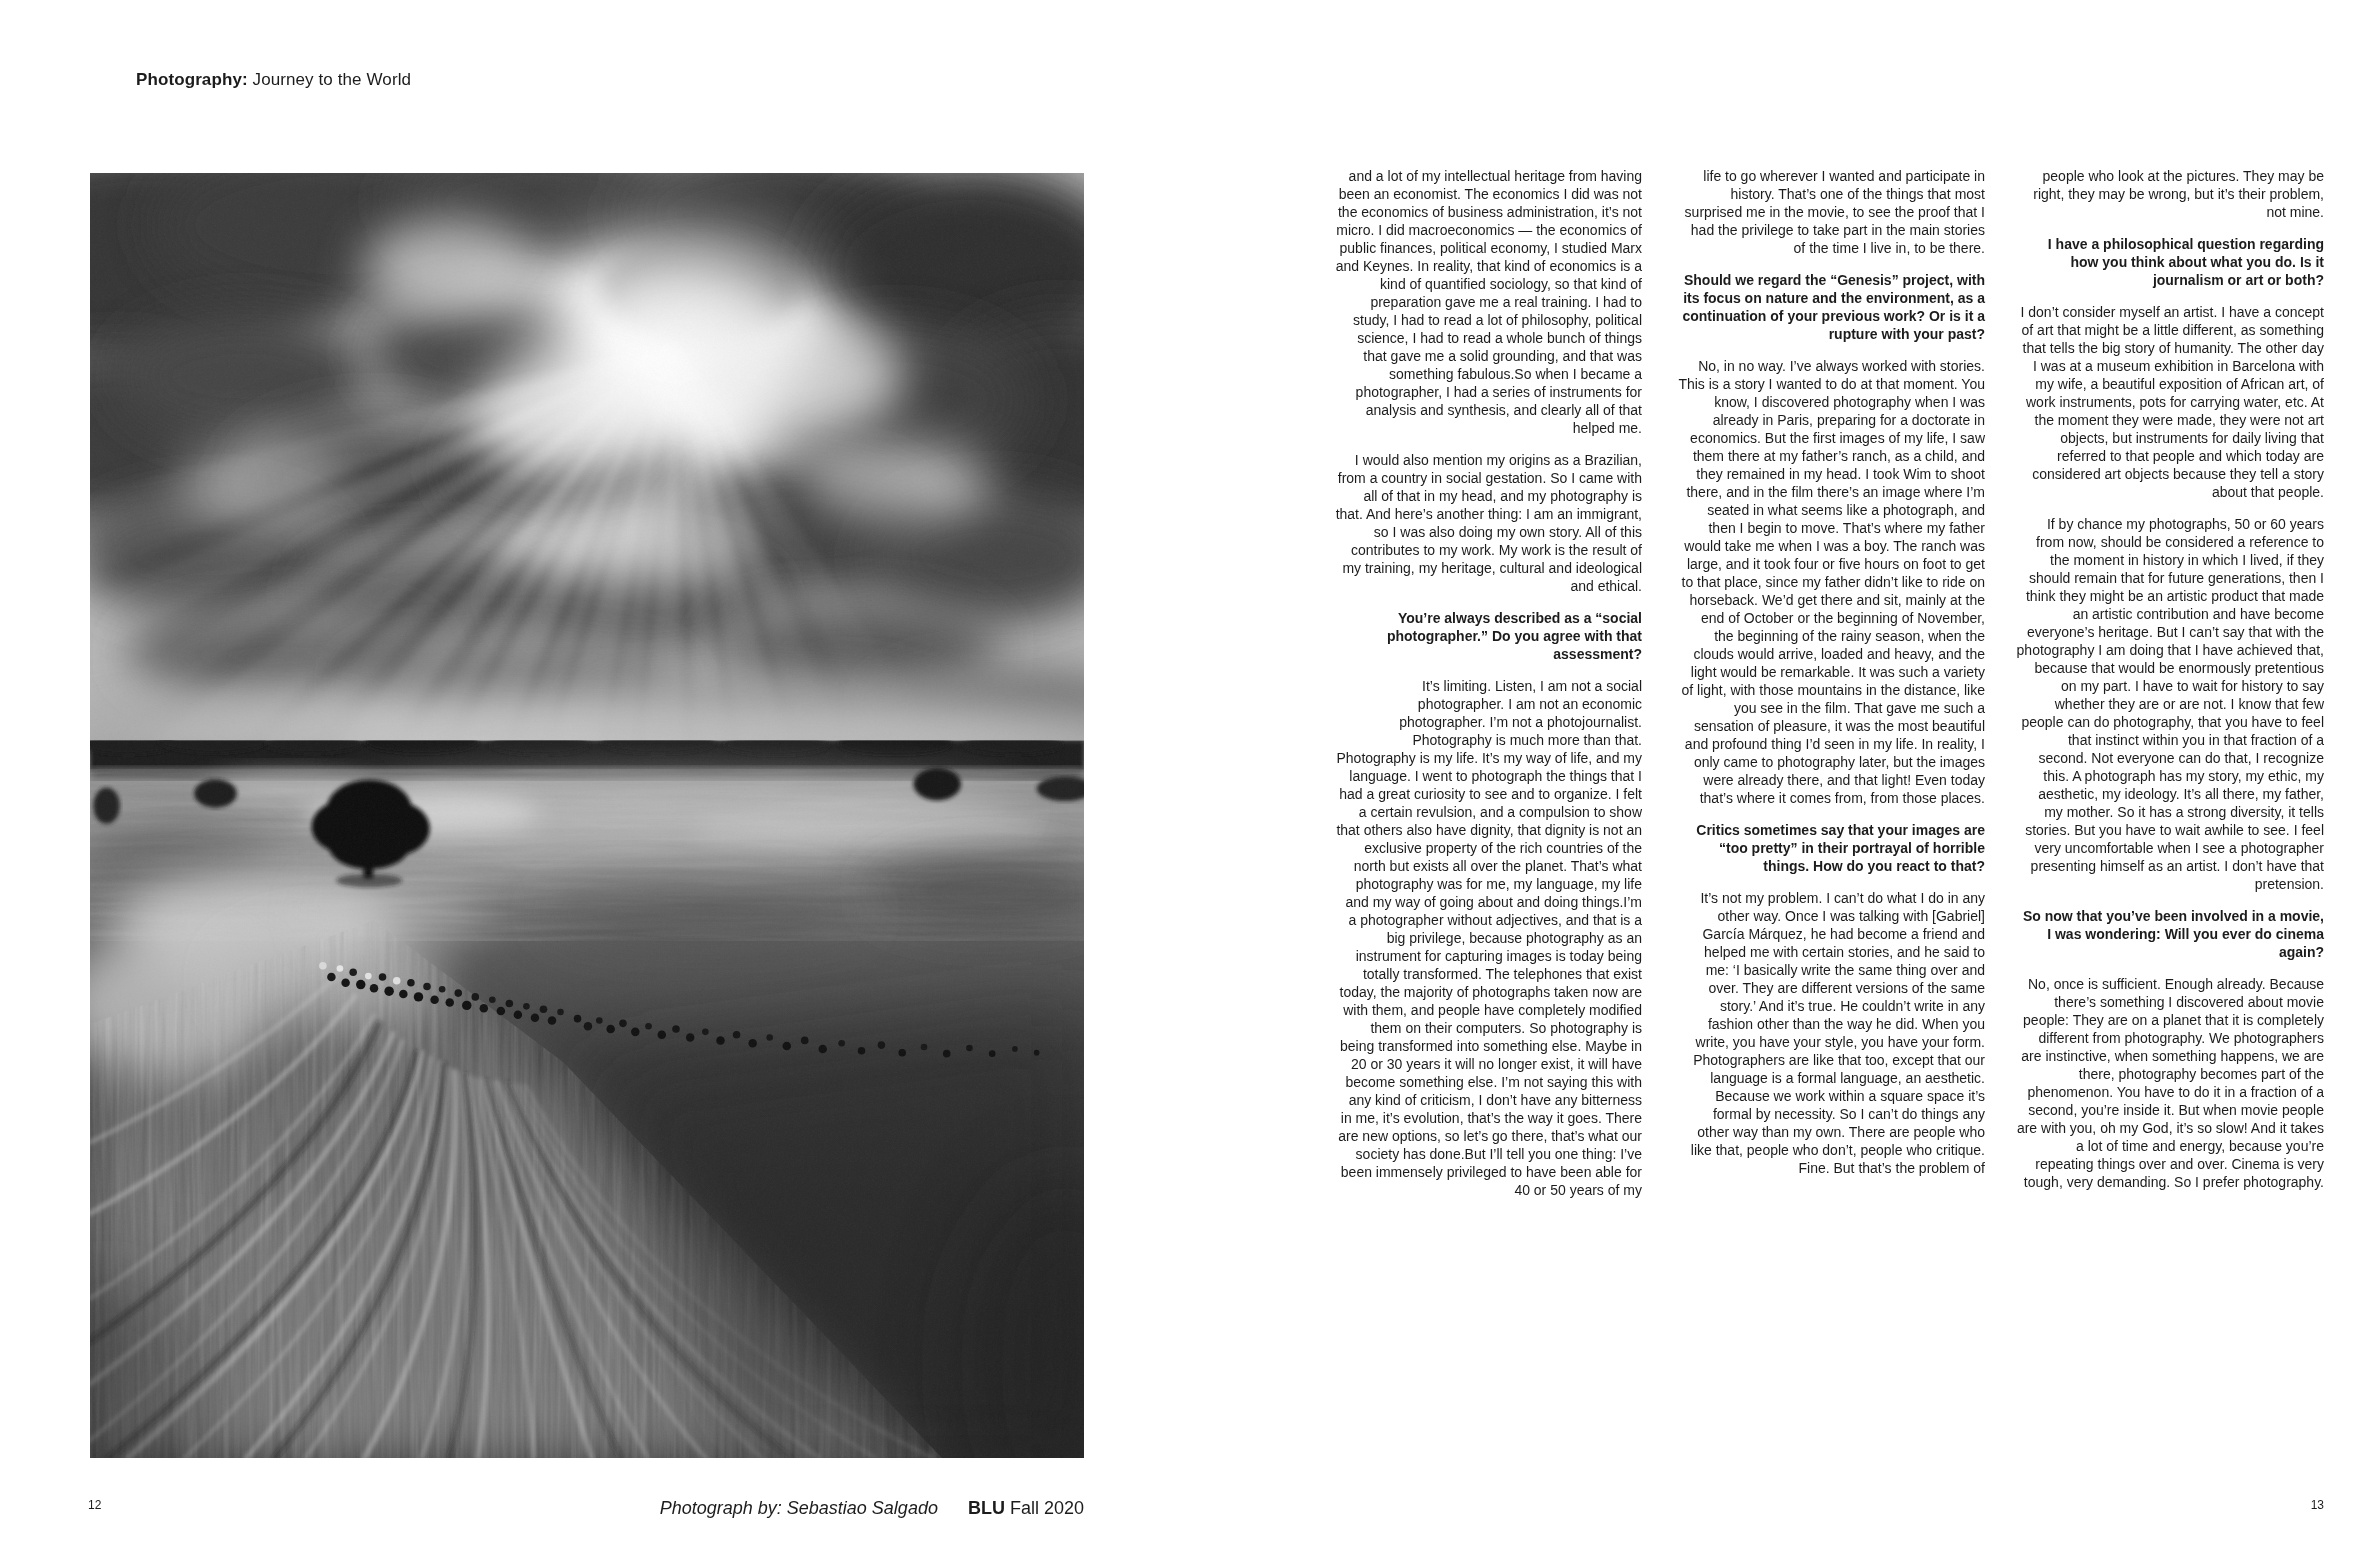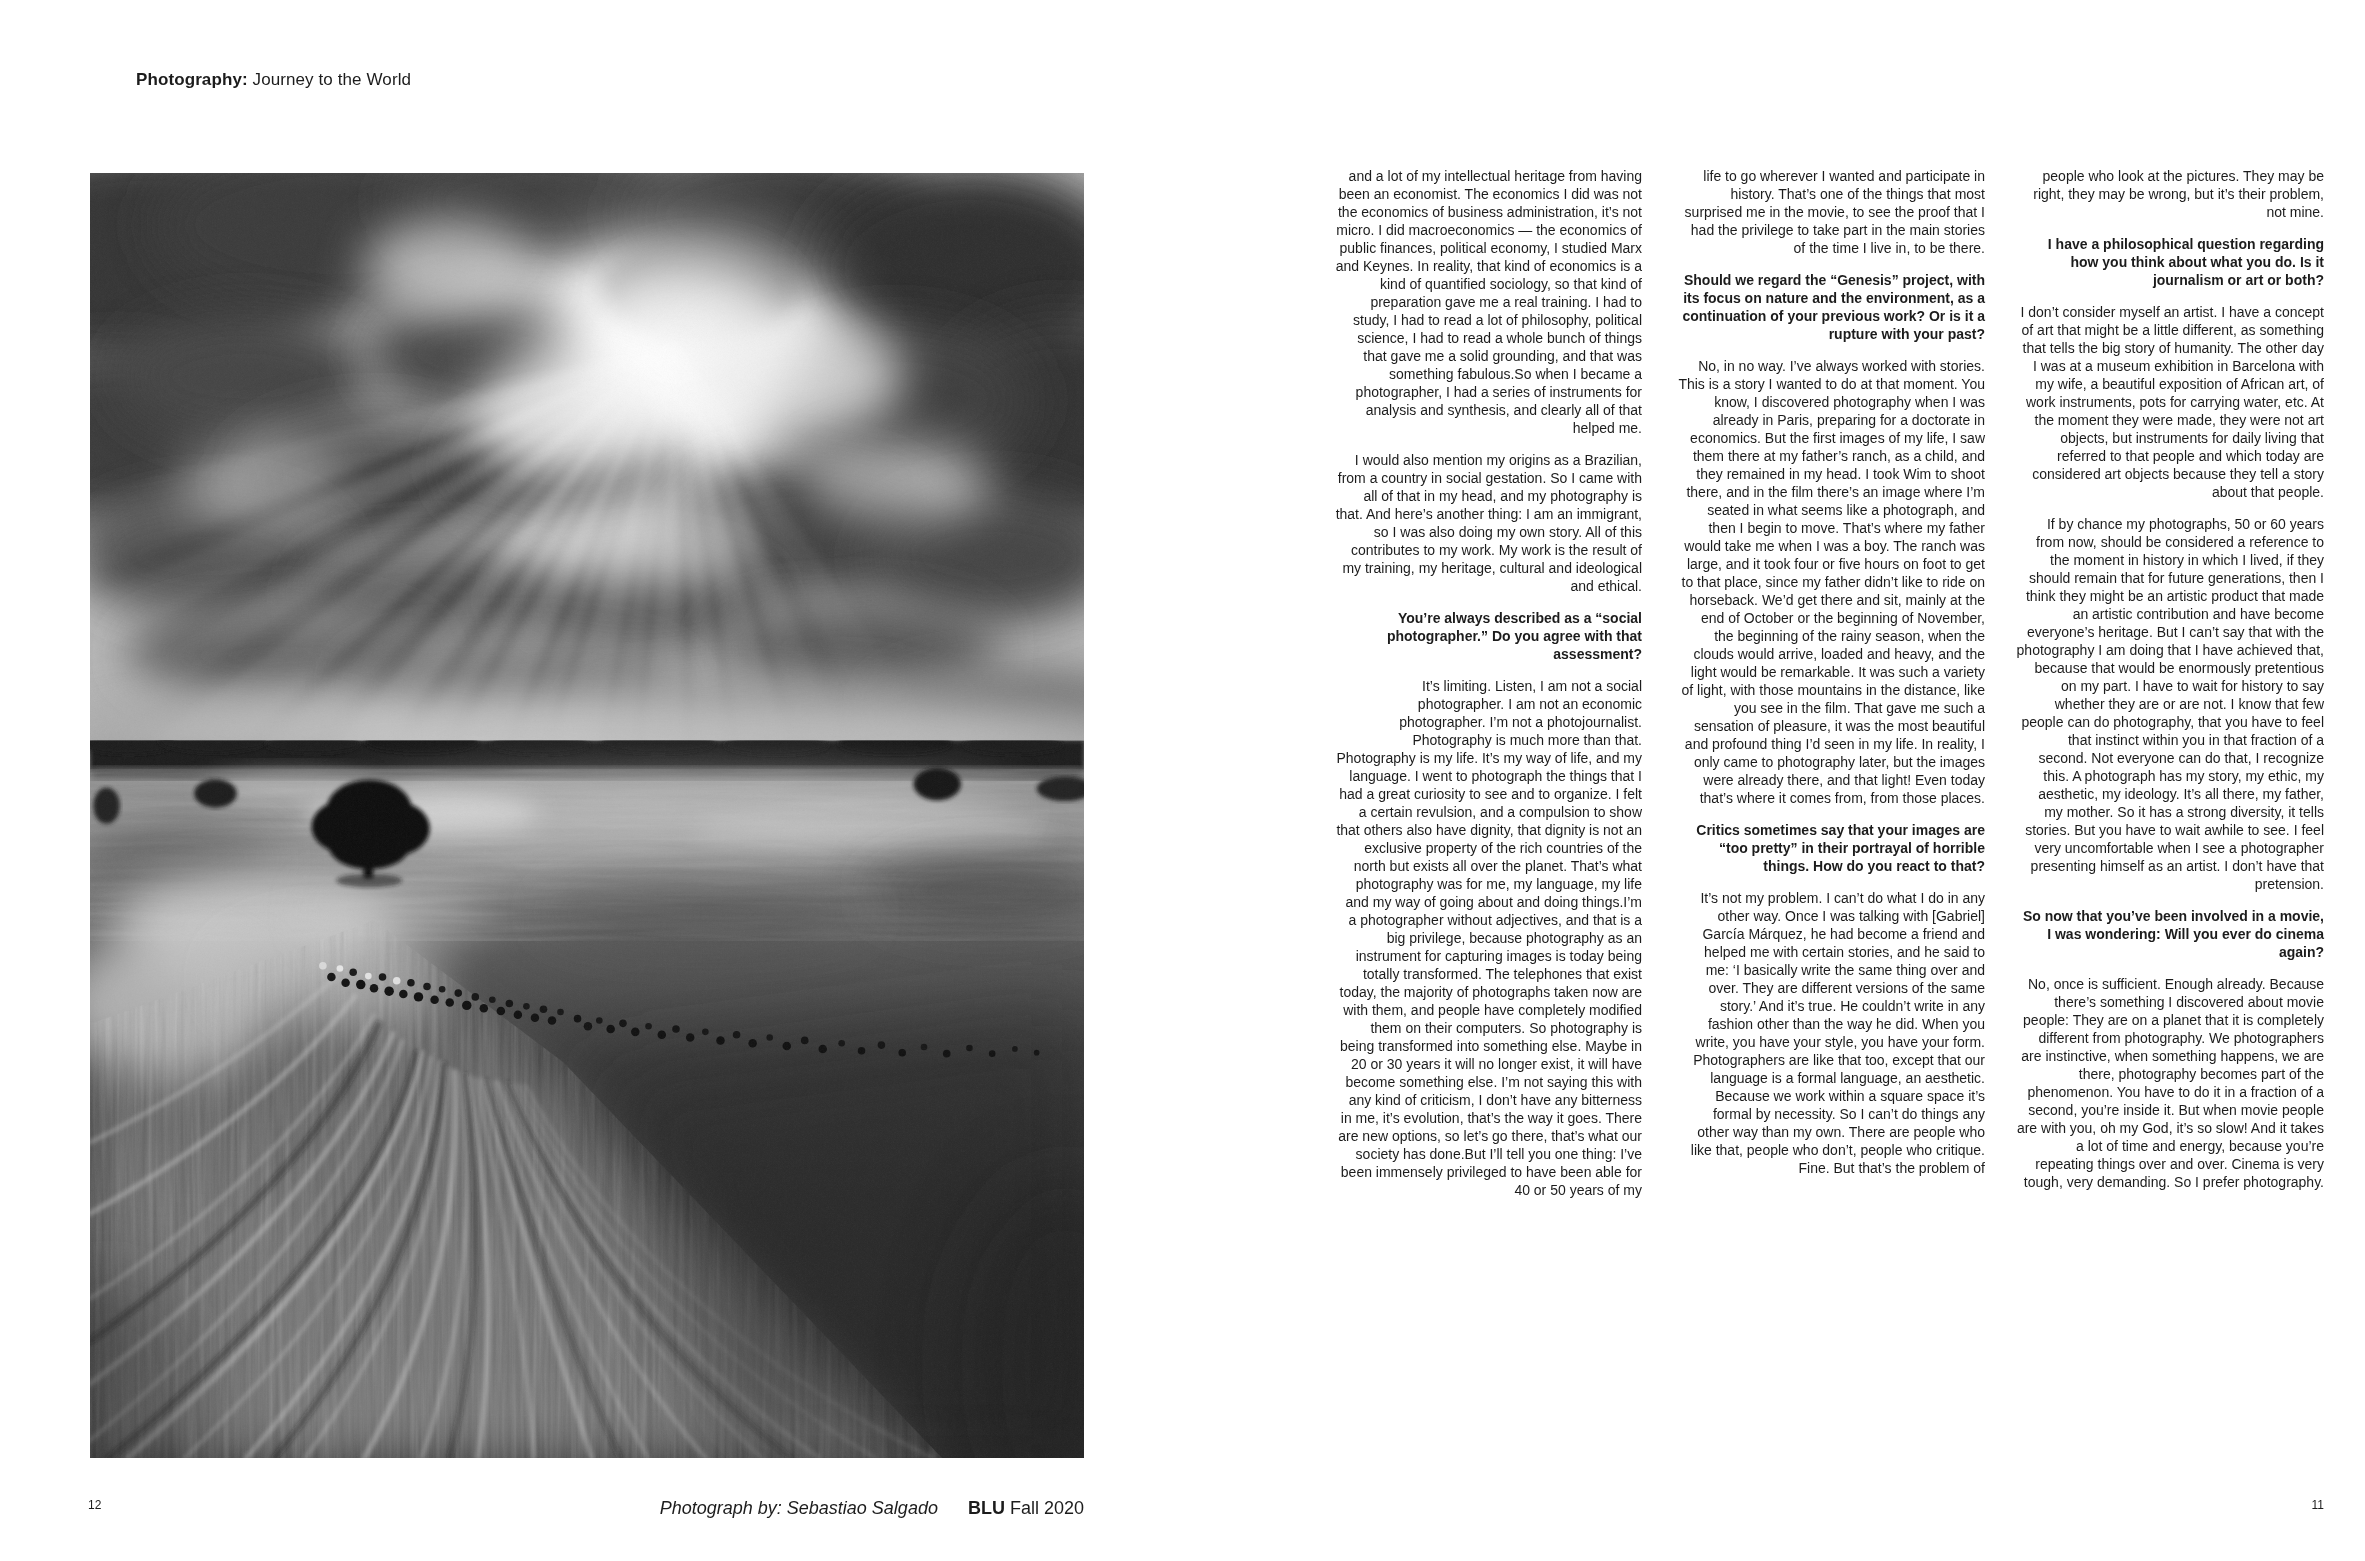--- a/index.html
+++ b/index.html
@@ -346,14 +346,14 @@
   <p>No, once is sufficient. Enough already. Because there’s something I discovered about movie people: They are on a planet that it is completely different from photography. We photographers are instinctive, when something happens, we are there, photography becomes part of the phenomenon. You have to do it in a fraction of a second, you’re inside it. But when movie people are with you, oh my God, it’s so slow! And it takes a lot of time and energy, because you’re repeating things over and over. Cinema is very tough, very demanding. So I prefer photography.</p>
 </div>
 
 <div class="abs folio folio-left">12</div>
 
 <div class="abs credit-row">
   <span class="credit">Photograph by: Sebastiao Salgado</span>
   <span class="brandline"><b class="brand">BLU</b> <span>Fall 2020</span></span>
 </div>
 
-<div class="abs folio folio-right">11</div>
+<div class="abs folio folio-right">13</div>
 
 
 </body></html>

